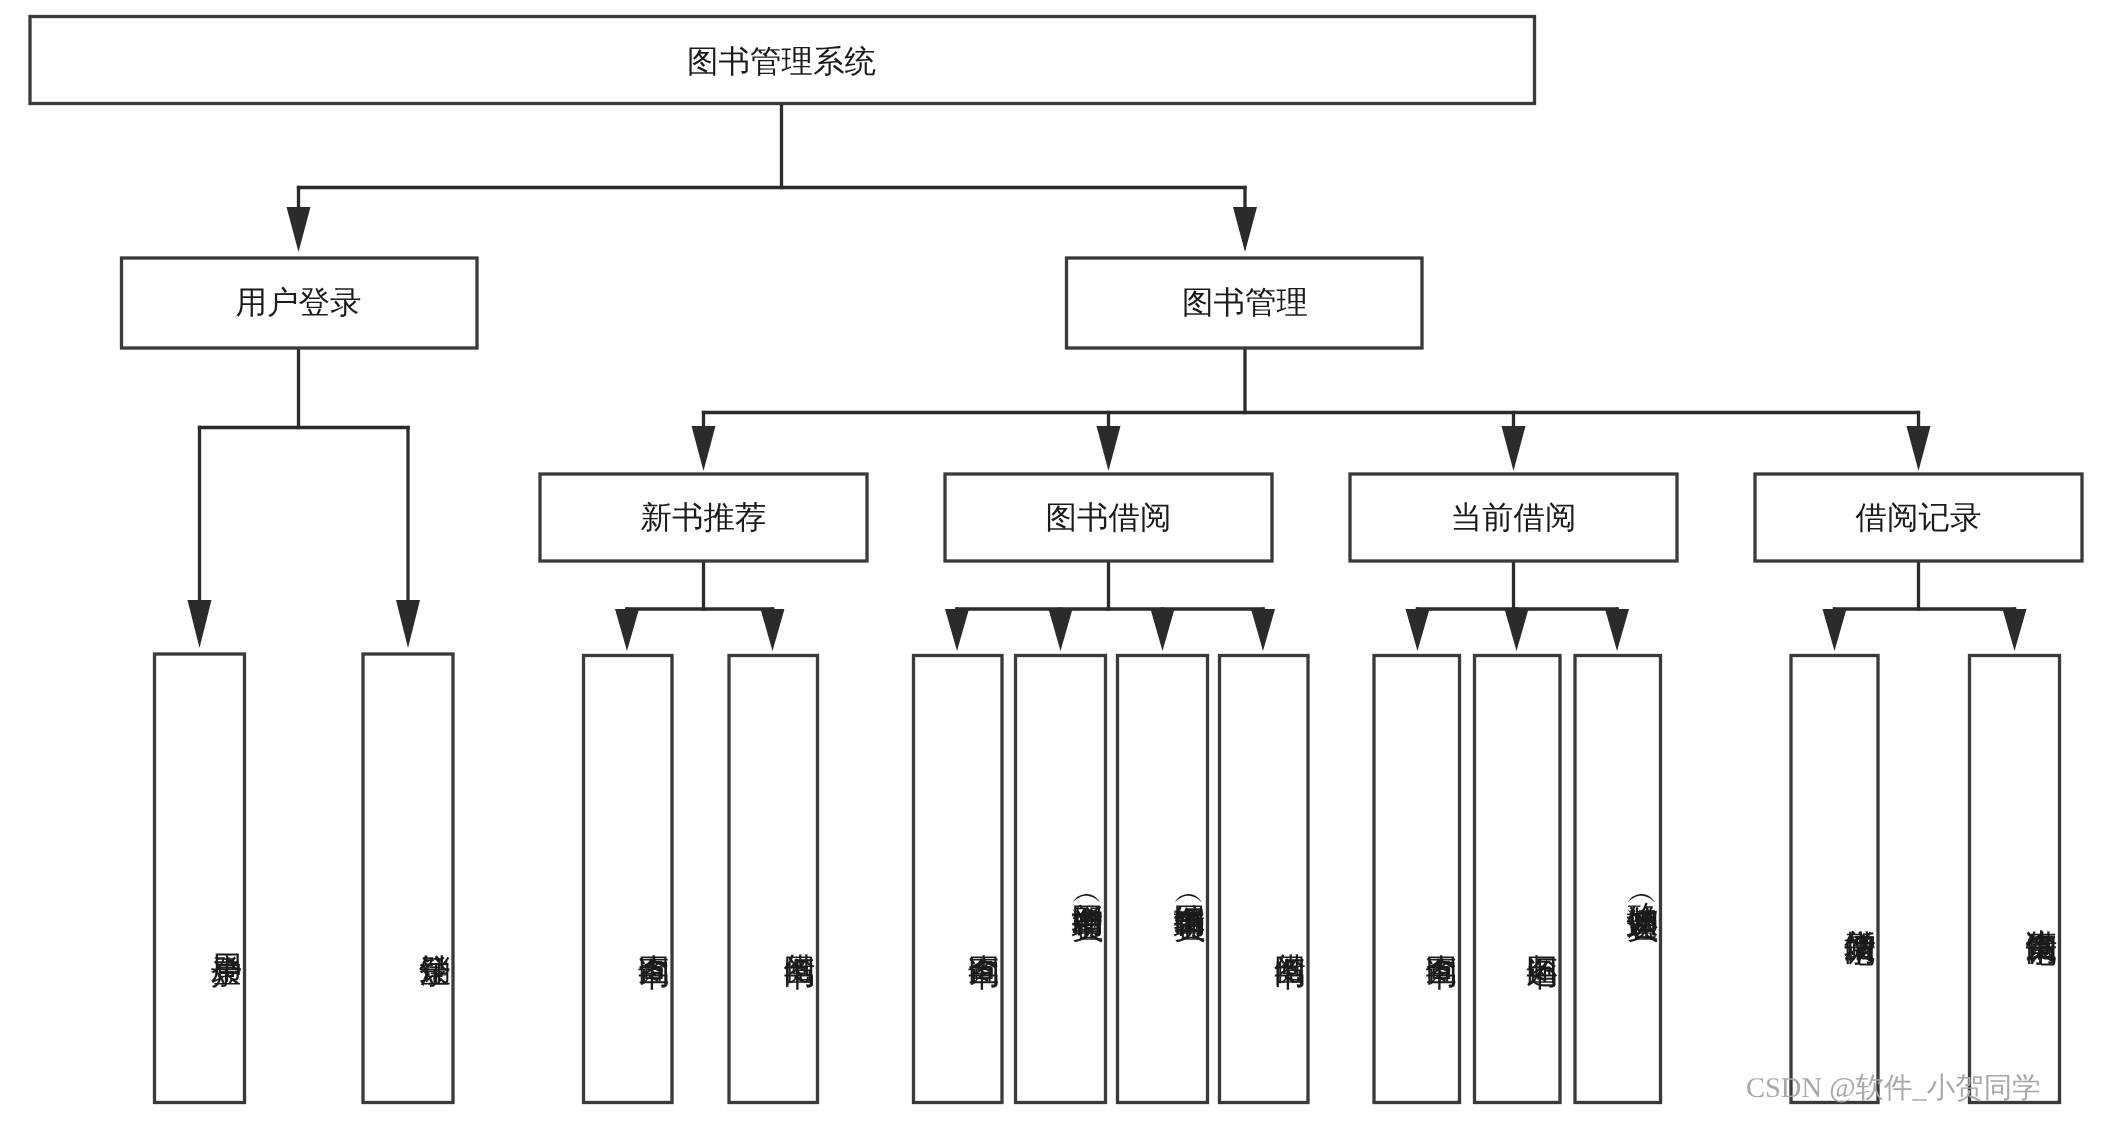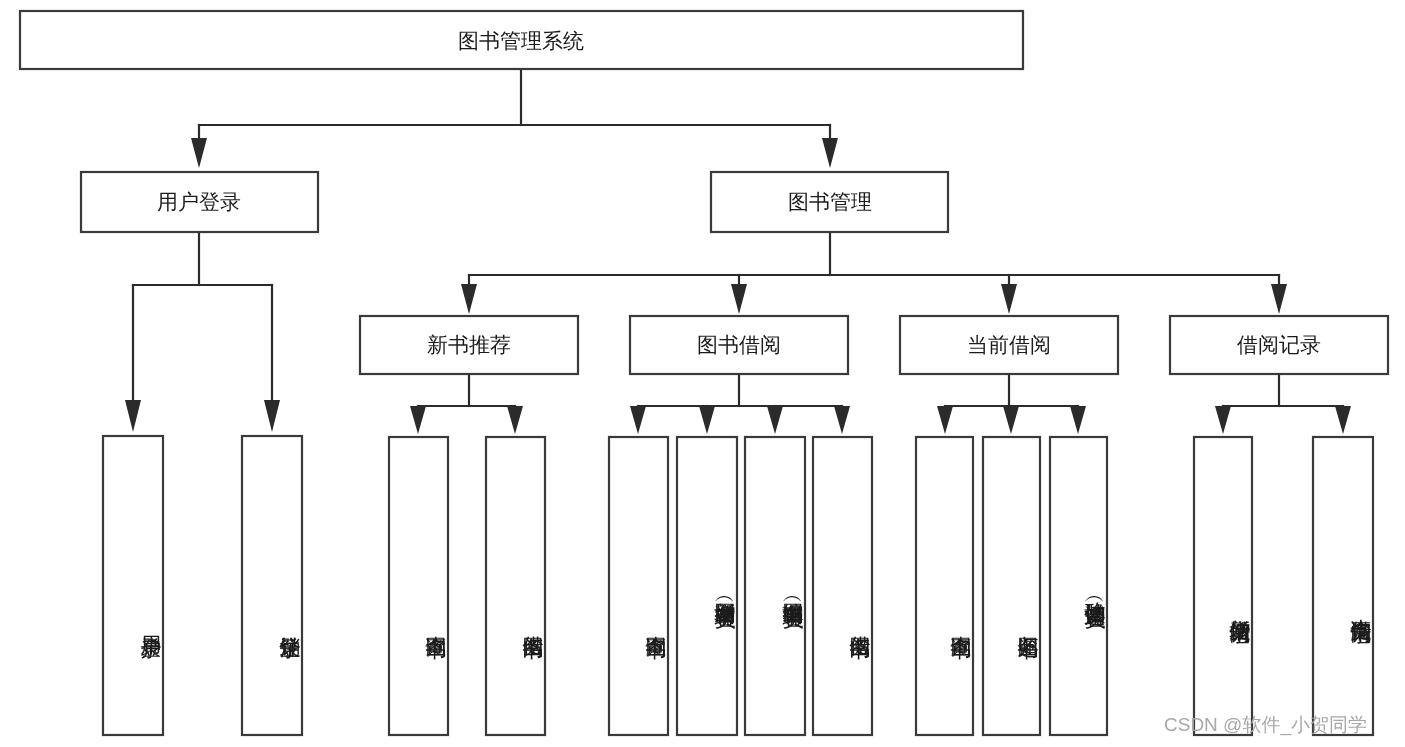--- a/index.html
+++ b/index.html
@@ -59,21 +59,21 @@
     color: #1b1b1b;
     letter-spacing: 1px;
     display: flex;
     align-items: flex-start;
     justify-content: center;
     white-space: nowrap;
     pointer-events: none;
   }
   .watermark {
     position: absolute;
-    font-family: Liberation Sans, sans-serif;
+    font-family: Liberation Serif, serif;
     font-size: 19px;
     color: #a8a8a8;
     left: 1164px;
     top: 712px;
     white-space: nowrap;
   }
 </style>
 </head>
 <body>
 

